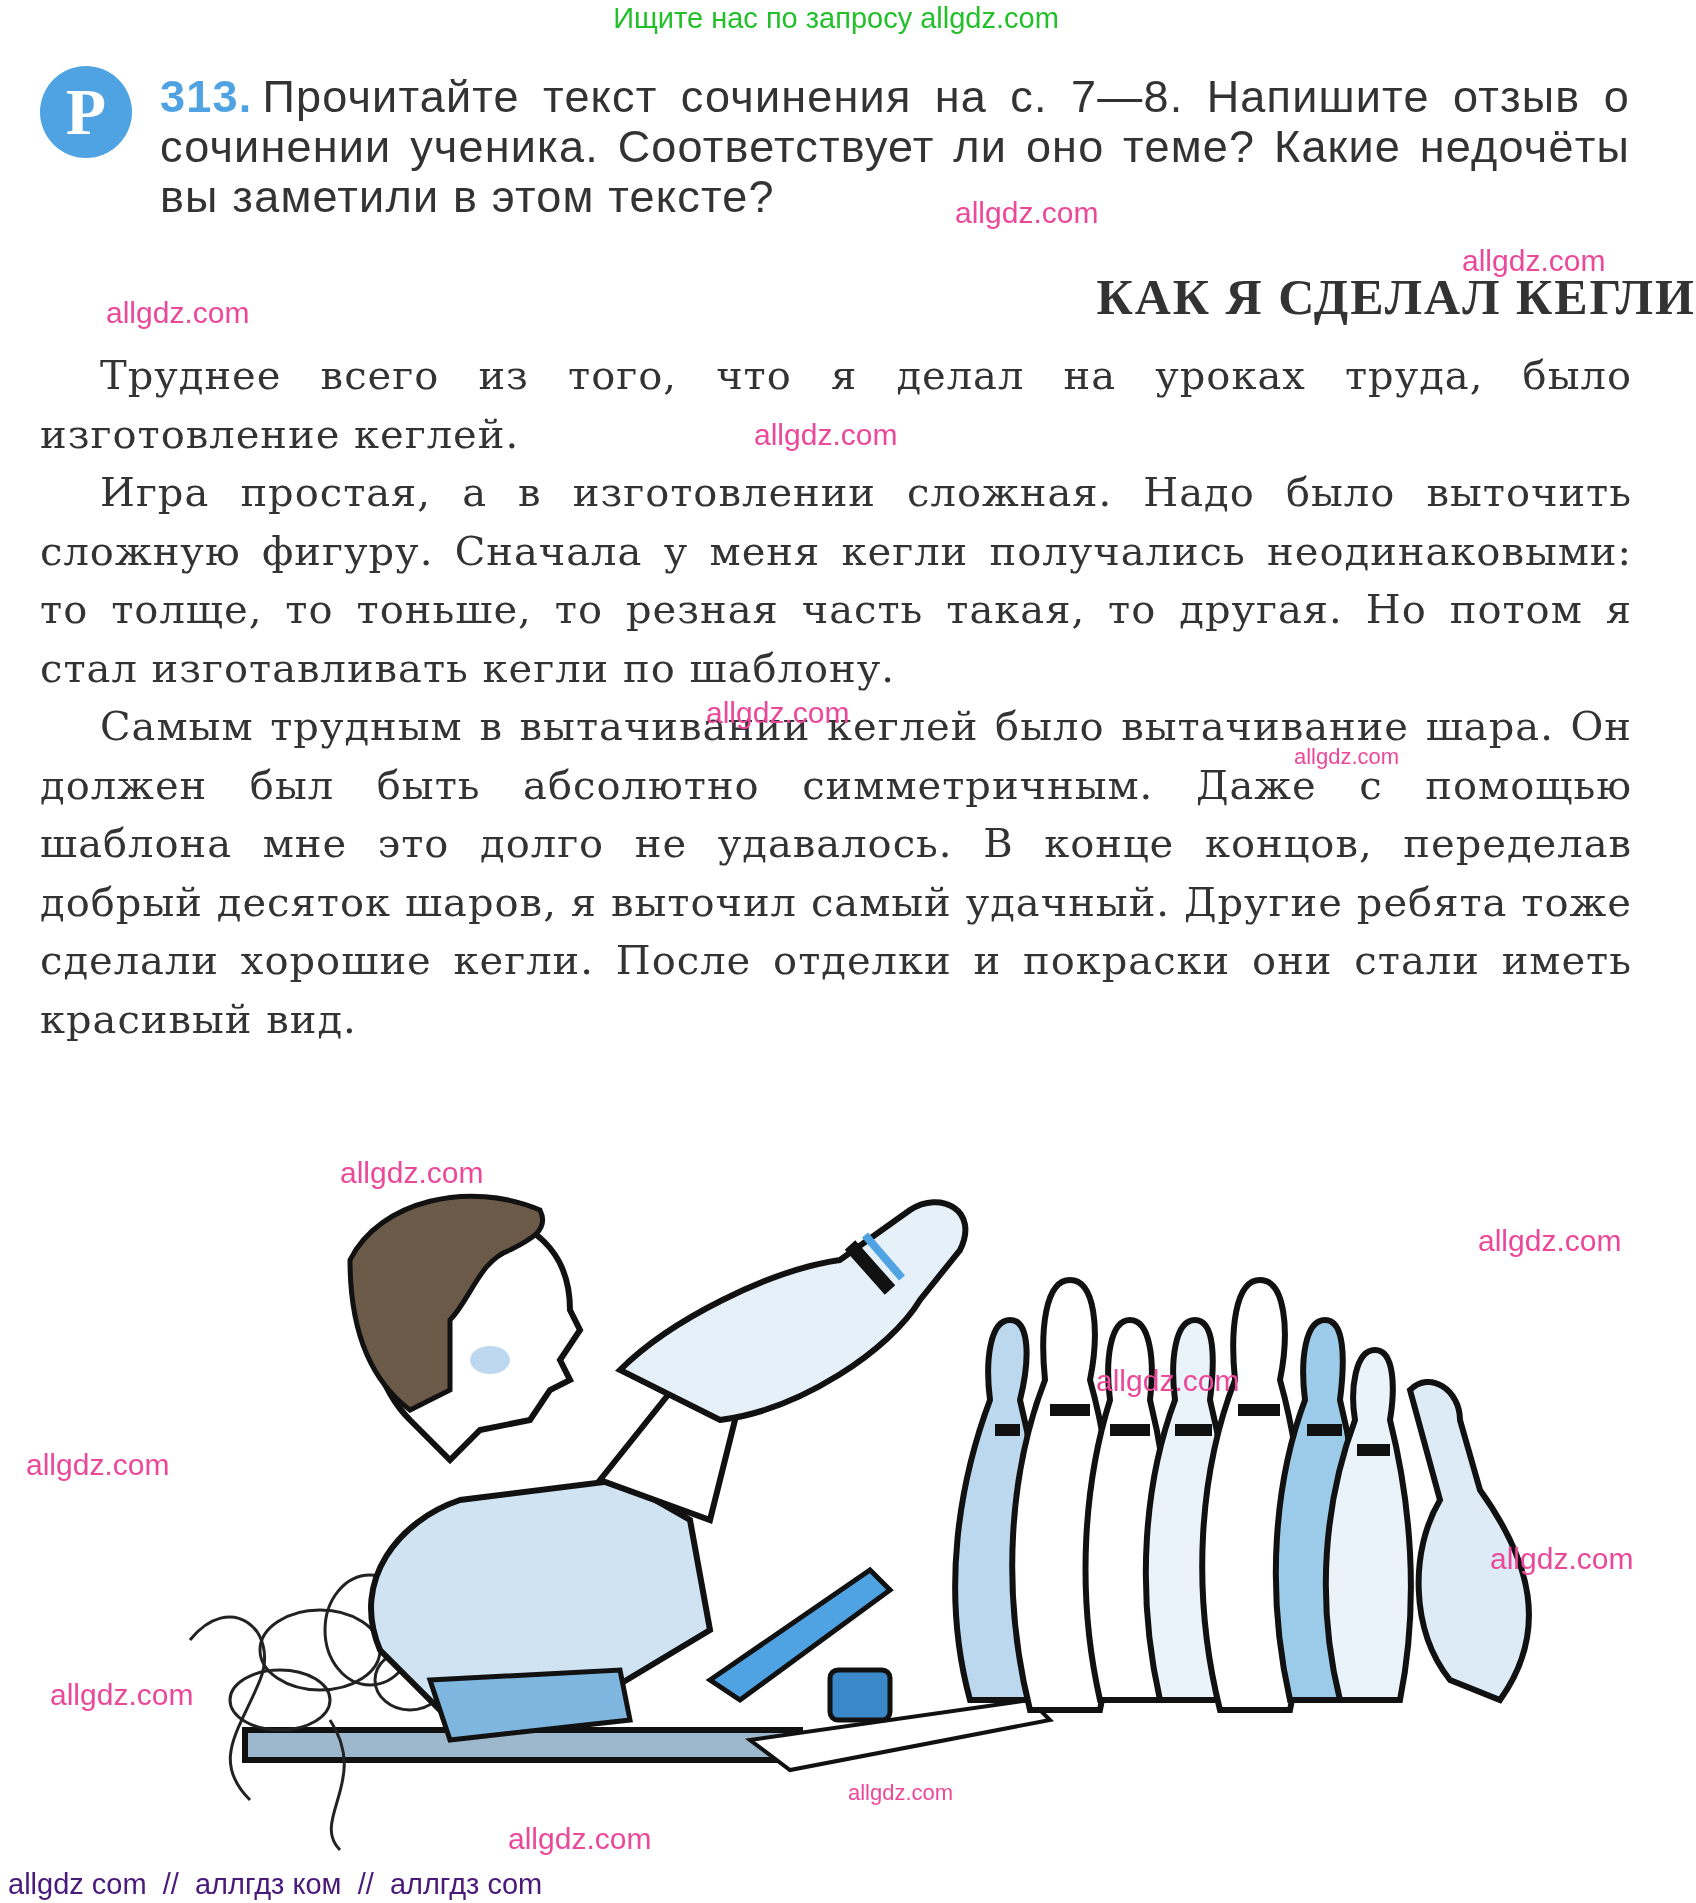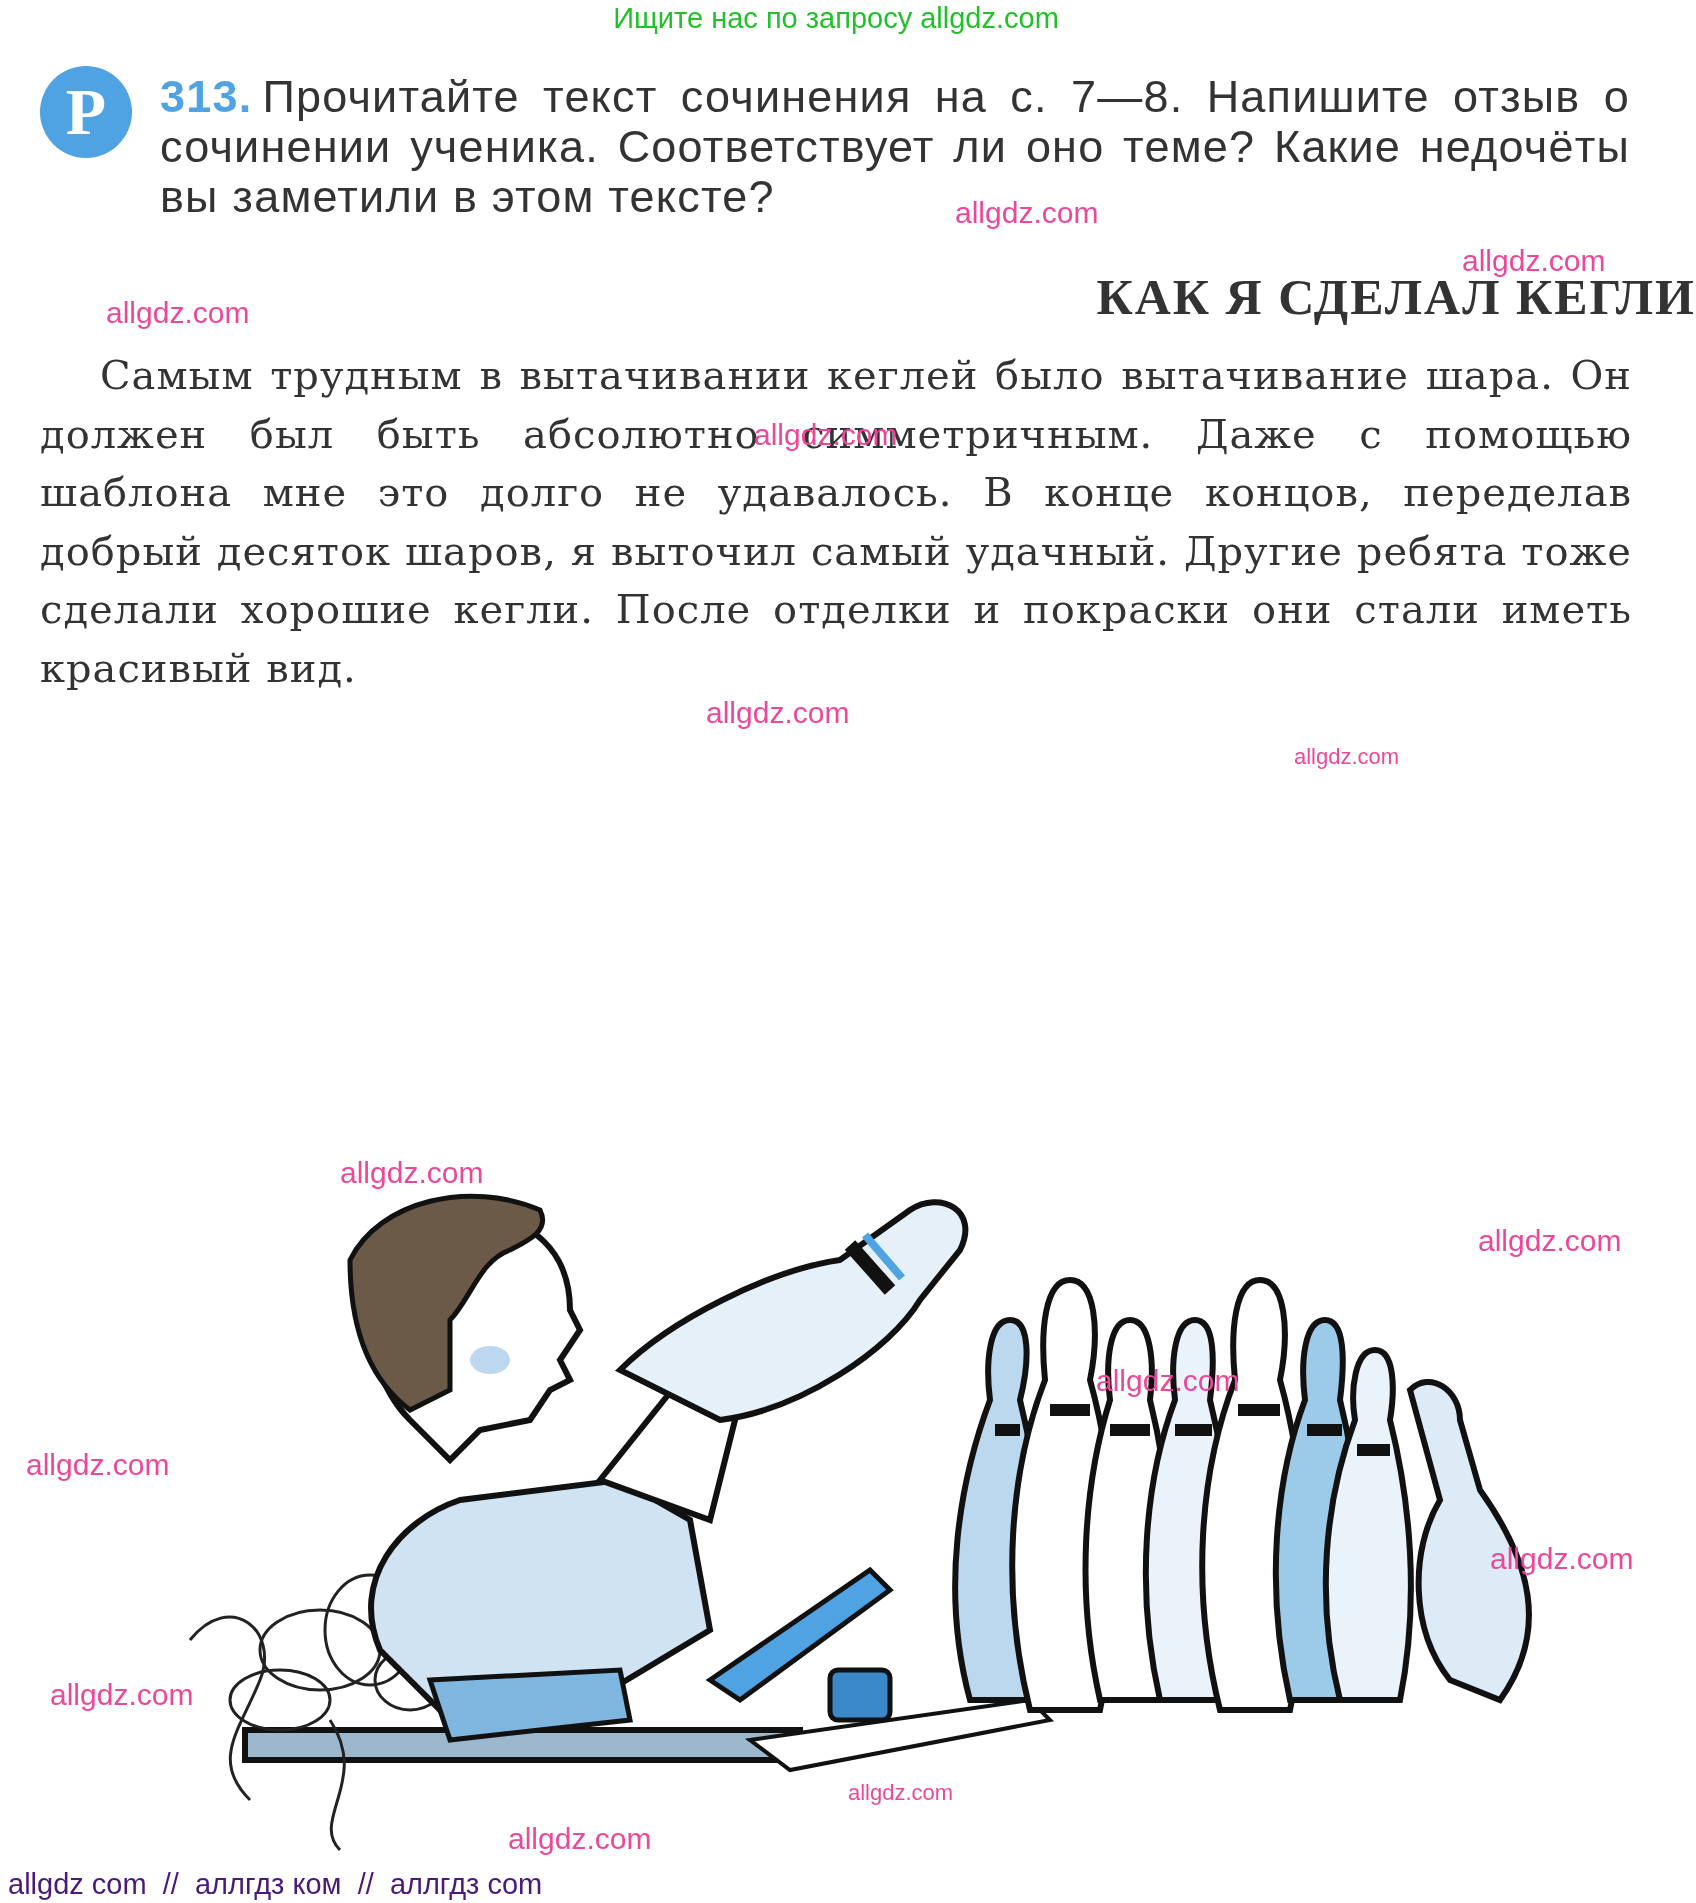--- a/index.html
+++ b/index.html
@@ -22,20 +22,22 @@
 
 <div class="abs top-banner">Ищите нас по запросу allgdz.com</div>
 
 <div class="abs badge">Р</div>
 <div class="abs task">
   <span class="num">313.</span><span>Прочитайте текст сочинения на с. 7—8. Напишите отзыв о сочинении ученика. Соответствует ли оно теме? Какие недочёты вы заметили в этом тексте?</span>
 </div>
 
 <div class="abs essay-title">КАК Я СДЕЛАЛ КЕГЛИ</div>
 <div class="abs essay">
+  <p>Труднее всего из того, что я делал на уроках труда, было изготовление кеглей.</p>
+  <p>Игра простая, а в изготовлении сложная. Надо было выточить сложную фигуру. Сначала у меня кегли получались неодинаковыми: то толще, то тоньше, то резная часть такая, то другая. Но потом я стал изготавливать кегли по шаблону.</p>
   <p>Самым трудным в вытачивании кеглей было вытачивание шара. Он должен был быть абсолютно симметричным. Даже с помощью шаблона мне это долго не удавалось. В конце концов, переделав добрый десяток шаров, я выточил самый удачный. Другие ребята тоже сделали хорошие кегли. После отделки и покраски они стали иметь красивый вид.</p>
 </div>
 
 <div class="abs" style="left:150px; top:1160px; width:1400px; height:700px;">
   <svg width="1400" height="700" viewBox="0 0 1400 700">
 
     <path d="M95 570 L650 570 L650 600 L95 600 Z" fill="#9db7cc" stroke="#111" stroke-width="6"></path>
     <path d="M600 580 L880 540 L900 560 L640 610 Z" fill="#fff" stroke="#111" stroke-width="4"></path>
 
     <g fill="none" stroke="#222" stroke-width="3">

